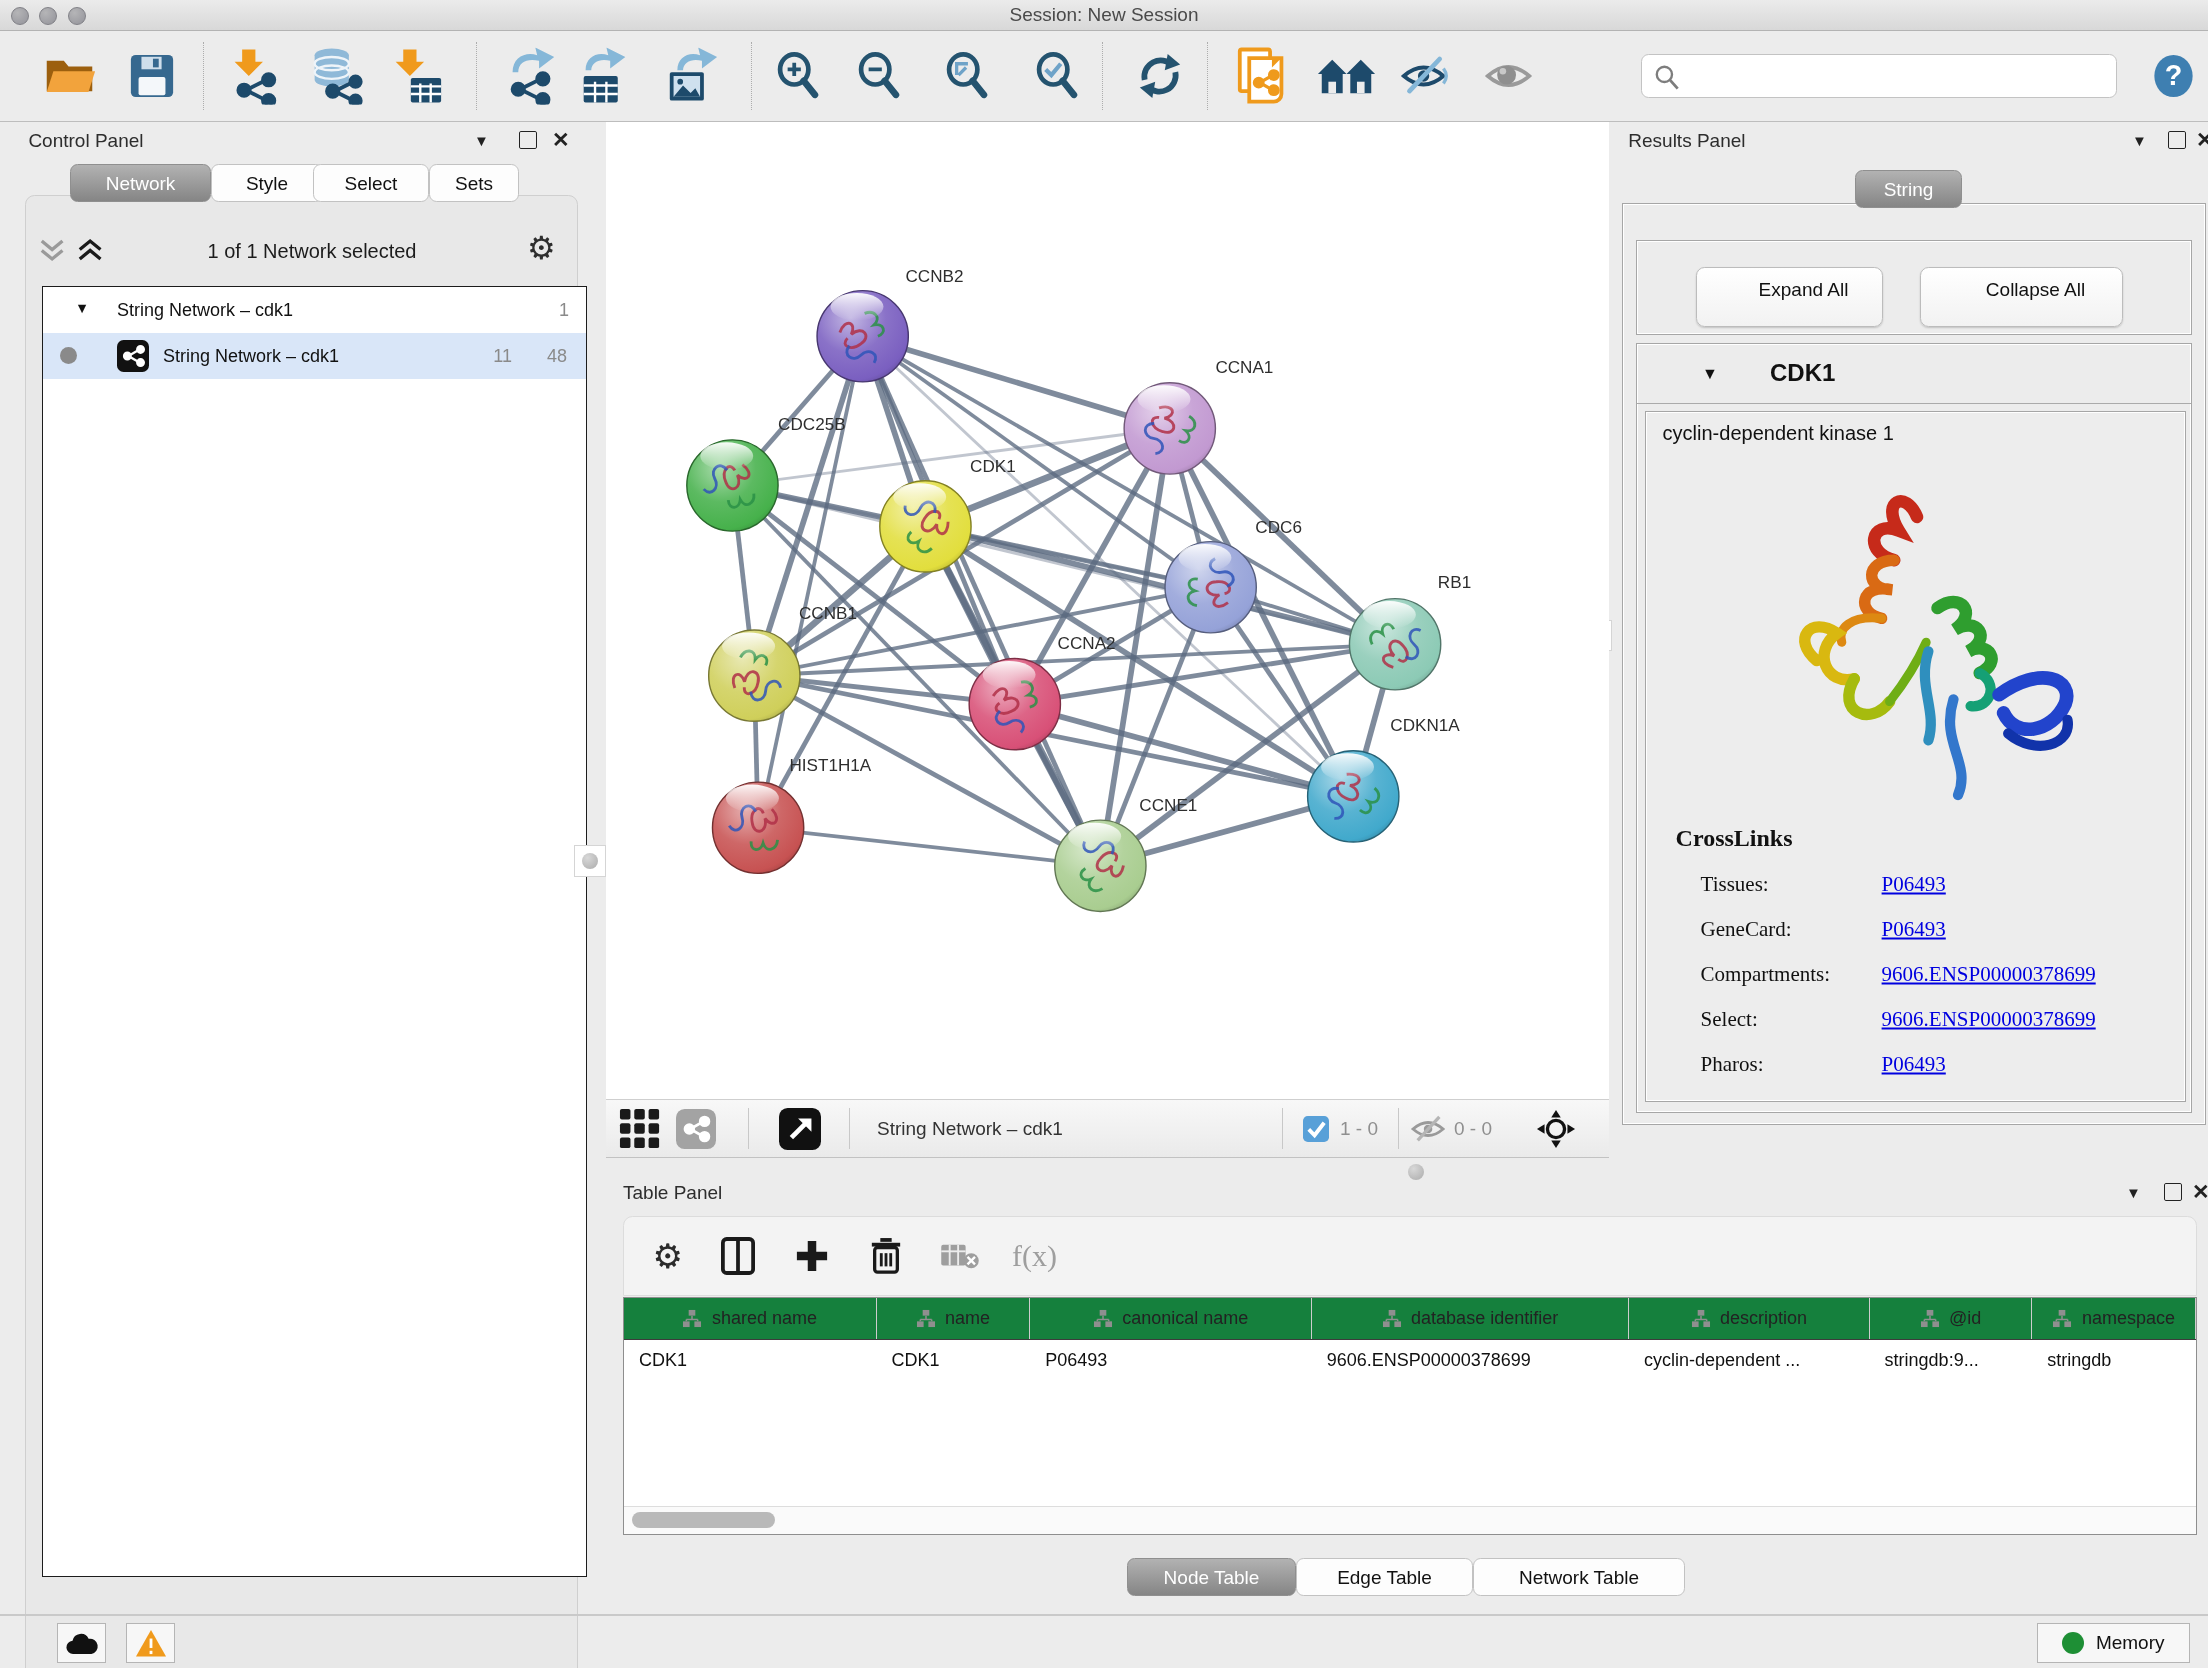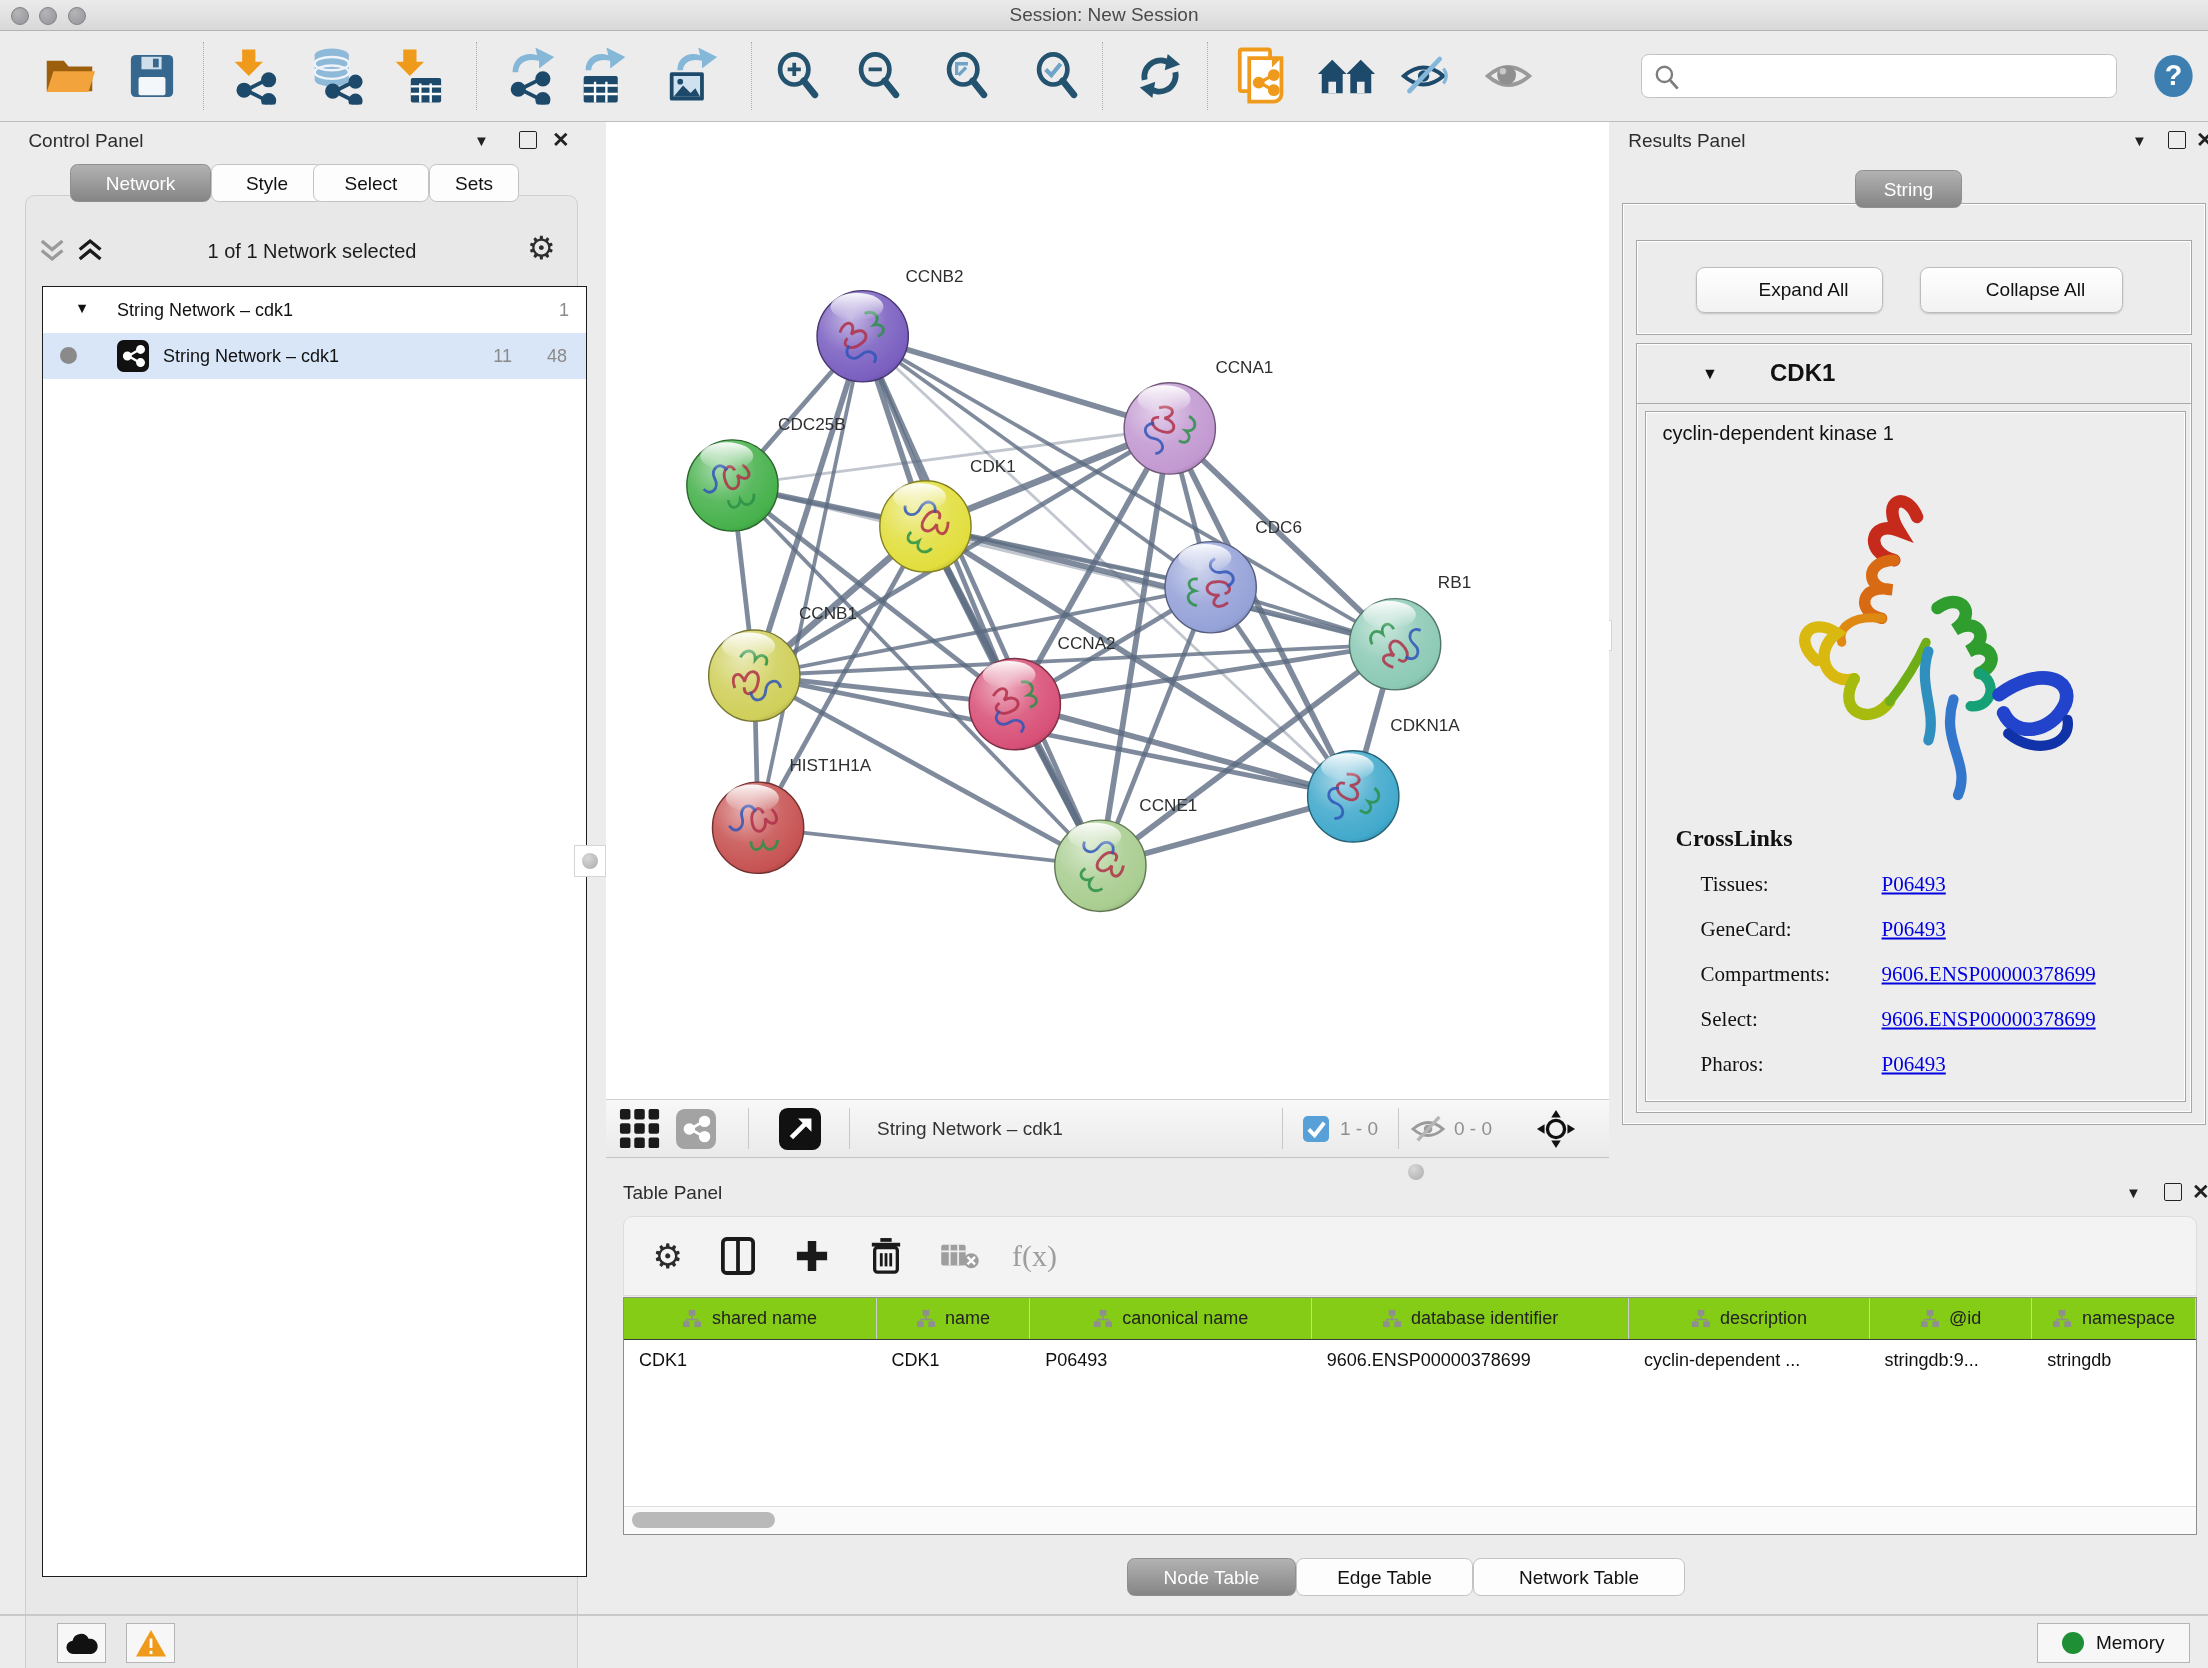--- a/index.html
+++ b/index.html
@@ -39,33 +39,33 @@
   
   .netcanvas{left:606px;top:122px;width:1003px;height:978px;background:#ffffff;}
   .netbar{left:606px;top:1099px;width:1003px;height:57px;background:linear-gradient(#f8f8f8,#eaeaea);
     border-top:1px solid #cfcfcf;border-bottom:1px solid #c2c2c2;}
   .nbsep{position:absolute;top:7.6px;bottom:7.6px;border-left:1px solid #c8c8c8;}
   .nbtxt{position:absolute;top:50%;transform:translateY(-50%);font-size:19px;}
   .grip{position:absolute;background:#fff;border:1px solid #d5d5d5;display:flex;align-items:center;justify-content:center;}
   .gripdot{width:16px;height:16px;border-radius:50%;background:radial-gradient(circle at 35% 30%,#d8d8d8,#ababab);}
   
   .rbox{background:#ececec;}
-  .rbtn{position:absolute;height:46px;line-height:44px;text-align:center;font-size:19px;color:#111;
+  .rbtn{position:absolute;height:60px;line-height:44px;text-align:center;font-size:19px;color:#111;
     background:linear-gradient(#ffffff,#f2f2f2);border:1px solid #bcbcbc;border-radius:8.6px;
     box-shadow:0 1px 1.9px rgba(0,0,0,.18);box-sizing:border-box;padding-left:28px;}
   .serif{font-family:"Liberation Serif",serif;}
   .xrow{position:relative;height:45px;}
   .xlabel{position:absolute;left:55px;top:50%;transform:translateY(-50%);font-size:21px;color:#111;}
   .xval{position:absolute;left:236px;top:50%;transform:translateY(-50%);font-size:21px;color:#0000e0;text-decoration:underline;}
   
   .tpbar{left:623px;top:1216px;width:1574px;height:80px;background:#f3f3f3;border:1px solid #dcdcdc;
     border-radius:9.5px 9.5px 0 0;box-sizing:border-box;}
   .tpico{position:absolute;top:50%;transform:translateY(-50%);}
   .dtable{left:623px;top:1297px;width:1574px;height:238px;background:#fff;border:1px solid #8e8e8e;box-sizing:border-box;}
-  .thead{position:absolute;left:0;top:0;height:42px;width:100%;background:#84cc16;border-bottom:1.9px solid #3c3c3c;
+  .thead{position:absolute;left:0;top:0;height:42px;width:100%;background:#15803d;border-bottom:1.9px solid #3c3c3c;
     display:flex;box-sizing:border-box;}
   .th{position:relative;height:100%;box-sizing:border-box;border-right:1px solid #cdcdcd;
     display:flex;align-items:center;justify-content:center;gap:9.5px;font-size:18px;color:#222;overflow:hidden;white-space:nowrap;}
   .trdata{position:absolute;left:0;top:42px;height:40px;width:100%;display:flex;}
   .td{box-sizing:border-box;padding-left:15px;font-size:18px;color:#101010;line-height:40px;
     overflow:hidden;white-space:nowrap;}
   .hscroll{position:absolute;left:0;bottom:0;width:100%;height:27px;background:#fafafa;border-top:1px solid #ddd;}
   .hthumb{position:absolute;left:7.6px;top:4.8px;width:143px;height:16px;border-radius:8.6px;background:#b9b9b9;}
   
   .statusdiv{left:0;top:1614px;width:2208px;height:1.9px;background:#c9c9c9;}

